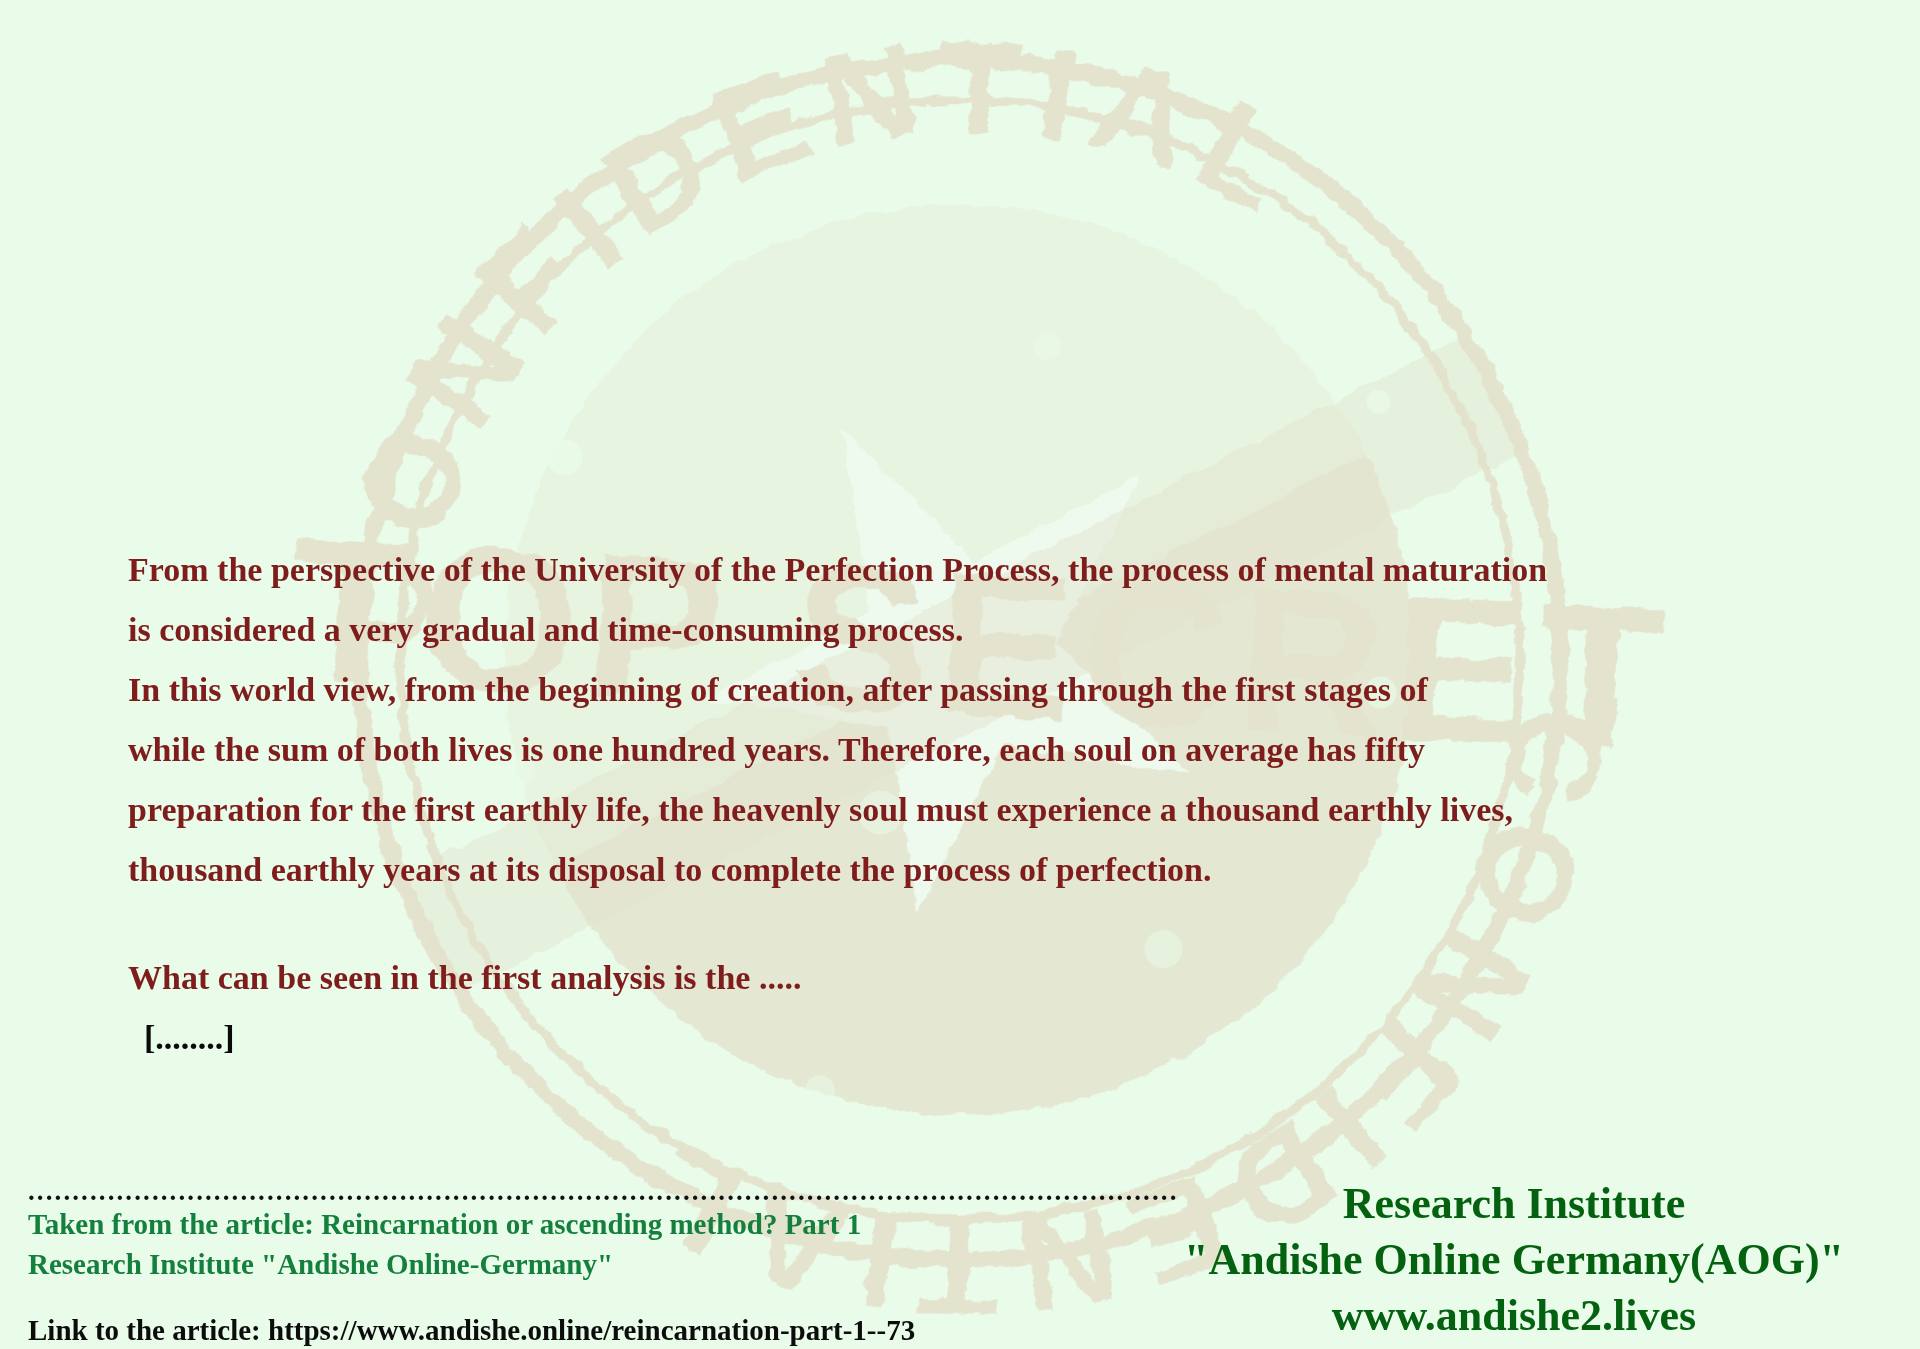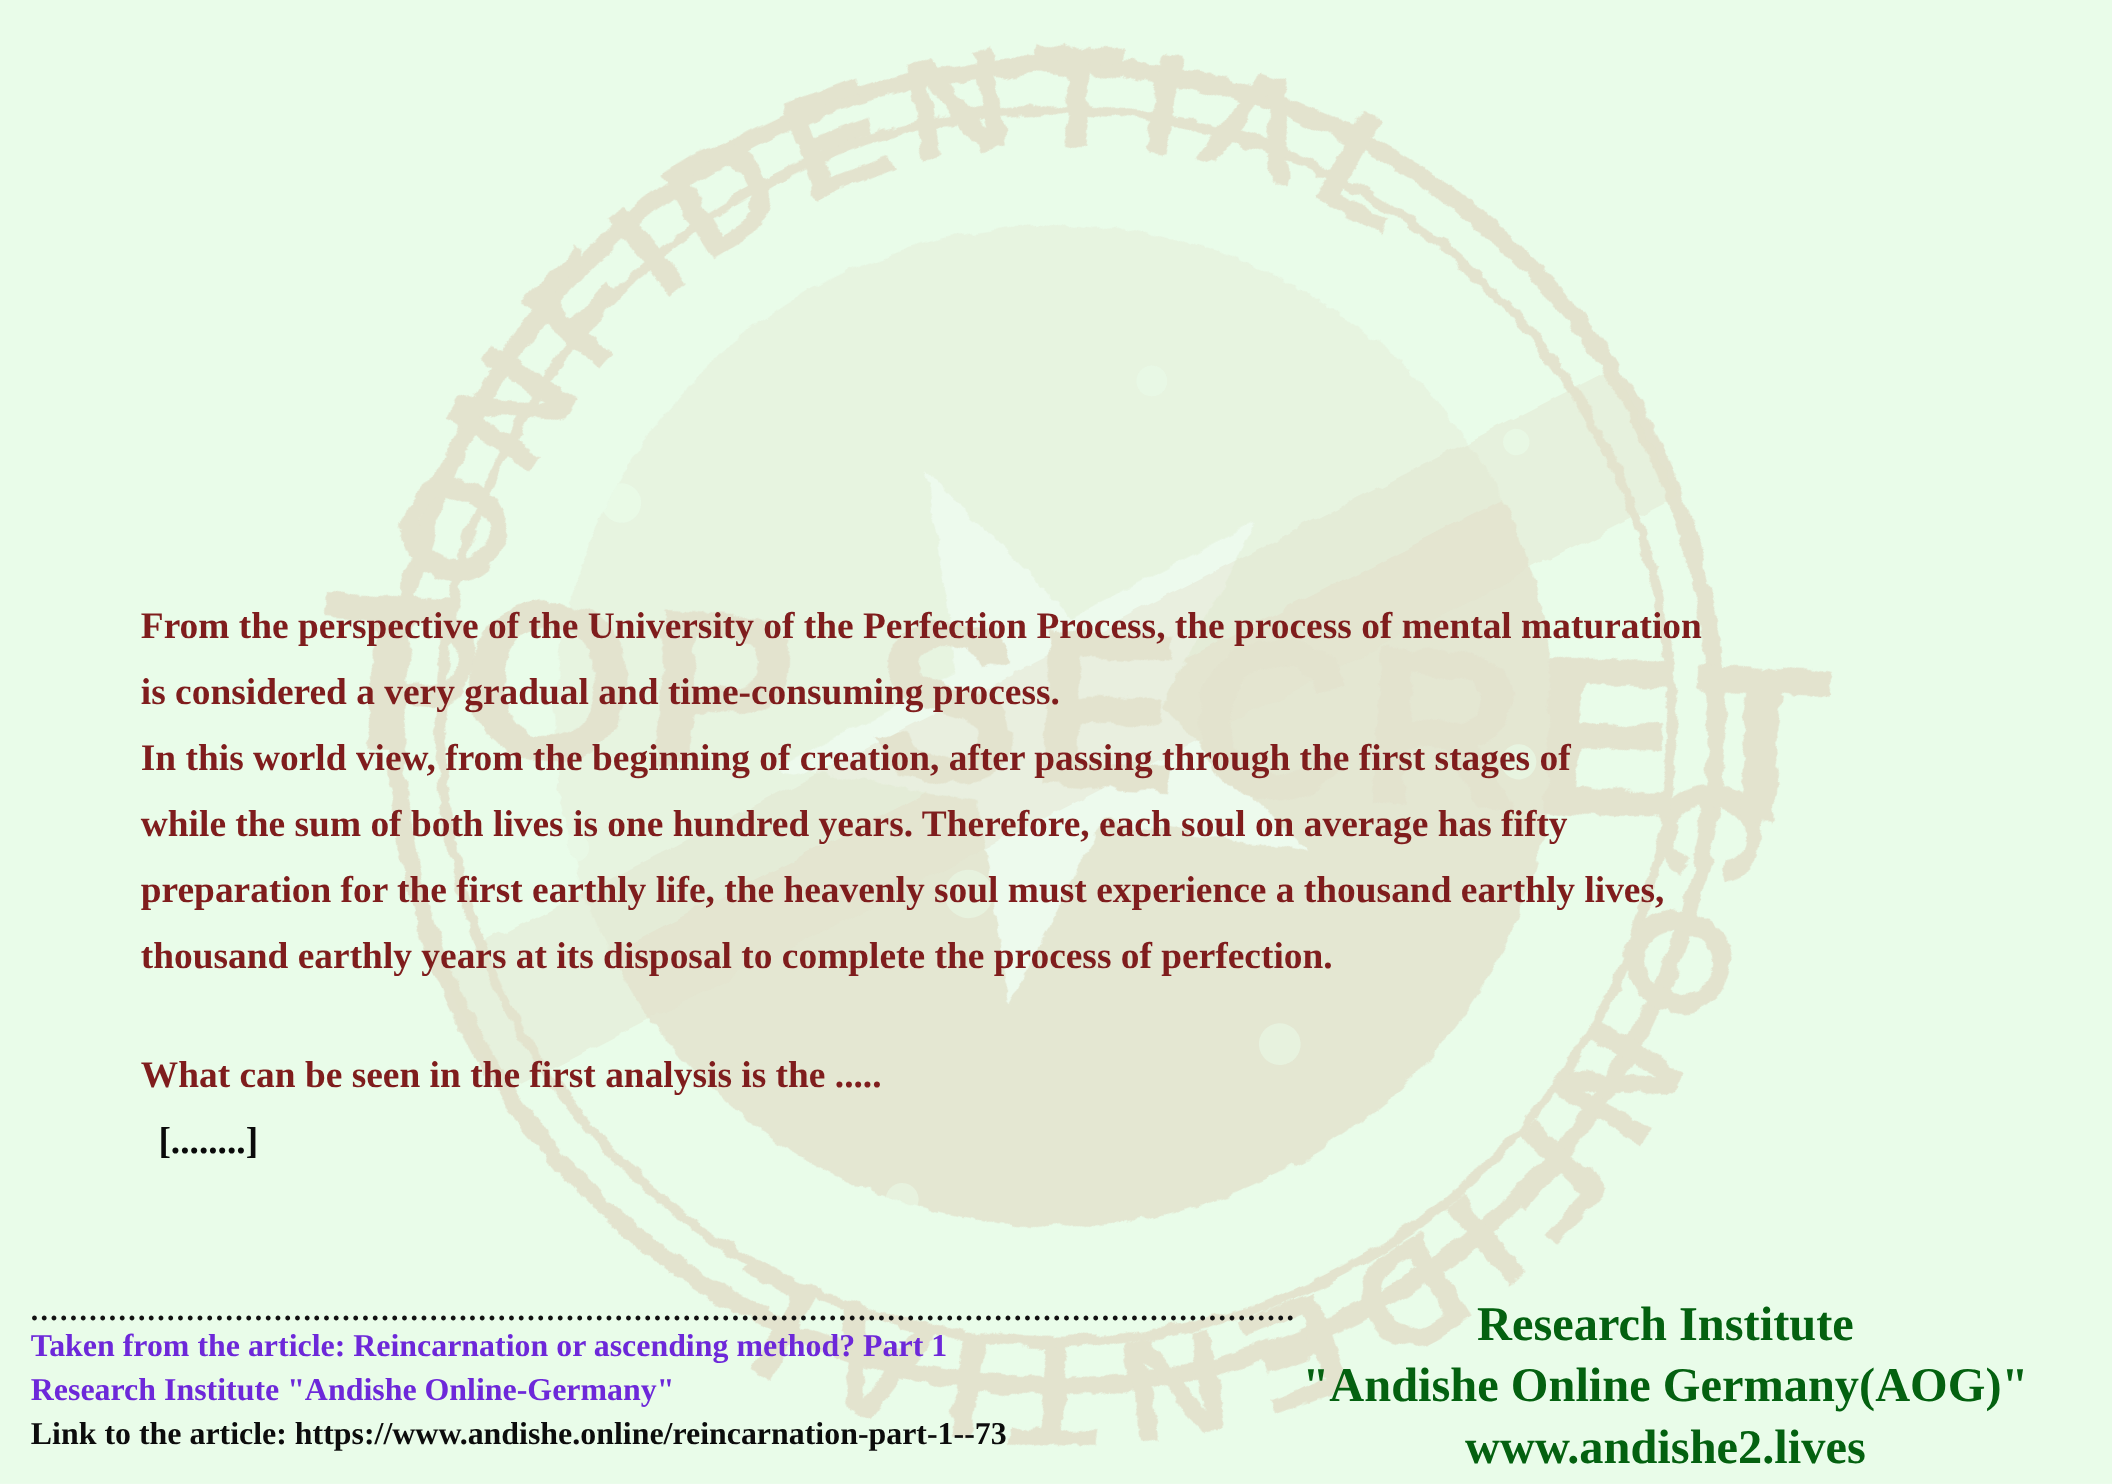--- a/index.html
+++ b/index.html
@@ -116,31 +116,32 @@
     white-space: nowrap;
     overflow: hidden;
     height: 26px;
   }
 
   .footer-line {
     font-family: "Liberation Serif", "DejaVu Serif", serif;
     font-weight: bold;
     font-size: 29px;
     line-height: 40px;
-    color: #6d28d9;
+    color: #15803d;
     white-space: nowrap;
   }
 
   #footer-link {
     font-family: "Liberation Serif", "DejaVu Serif", serif;
     font-weight: bold;
     font-size: 29px;
     line-height: 40px;
     color: #0c0c0c;
     white-space: nowrap;
+    margin-top: 26px;
   }
 
   
   #footer-right {
     position: absolute;
     right: 56px;
     top: 1176px;
     z-index: 3;
     text-align: center;
     width: 700px;

